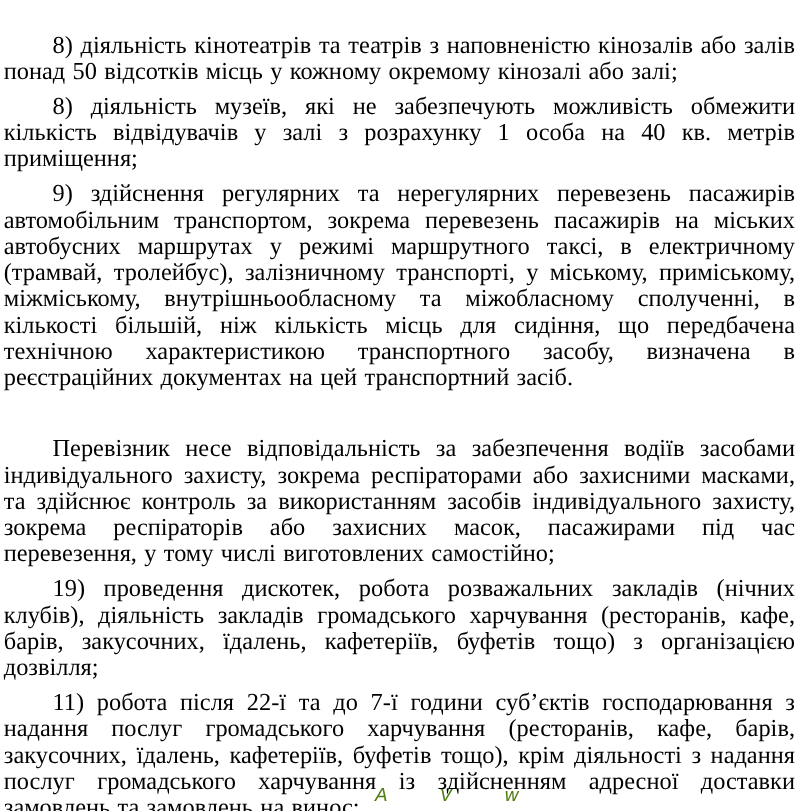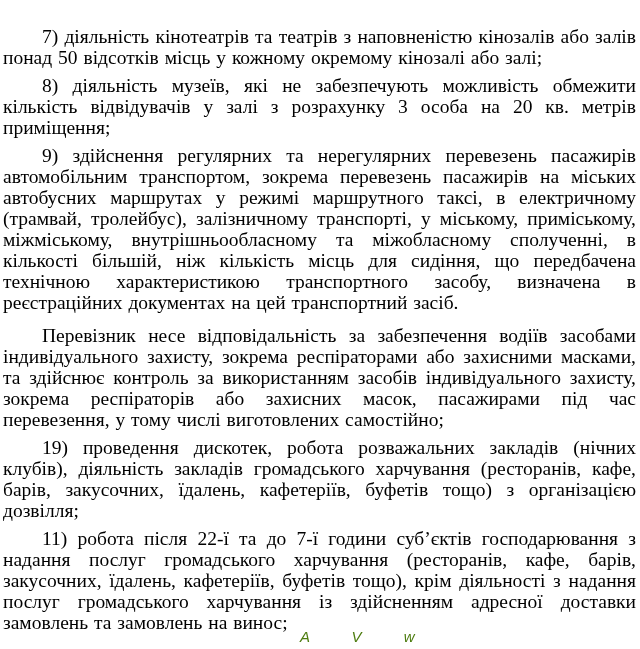--- a/index.html
+++ b/index.html
@@ -24,21 +24,21 @@
   }
   .para {
     margin: 0 0 7px 0;
     font-size: 19.5px;
     line-height: 21px;
     text-align: justify;
     text-indent: 39px;
     word-spacing: 1px;
   }
   .para.gap-above {
-    margin-top: 12px;
+    margin-top: 36px;
   }
   .watermark {
     position: absolute;
     z-index: 0;
     left: 300px;
     top: 628px;
     font-family: "Liberation Sans", "DejaVu Sans", sans-serif;
     font-size: 15px;
     font-style: italic;
     color: #4d7c0f;
@@ -51,23 +51,23 @@
 </style>
 </head>
 <body>
 
 <div class="page">
 
   <span class="watermark">A V w</span>
 
   <div class="doc-body">
 
-    <p class="para">7) діяльність кінотеатрів та театрів з наповненістю кінозалів або залів понад 50 відсотків місць у кожному окремому кінозалі або залі;</p>
+    <p class="para">8) діяльність кінотеатрів та театрів з наповненістю кінозалів або залів понад 50 відсотків місць у кожному окремому кінозалі або залі;</p>
 
-    <p class="para">8) діяльність музеїв, які не забезпечують можливість обмежити кількість відвідувачів у залі з розрахунку 3 особа на 20 кв. метрів приміщення;</p>
+    <p class="para">8) діяльність музеїв, які не забезпечують можливість обмежити кількість відвідувачів у залі з розрахунку 1 особа на 40 кв. метрів приміщення;</p>
 
     <p class="para">9) здійснення регулярних та нерегулярних перевезень пасажирів автомобільним транспортом, зокрема перевезень пасажирів на міських автобусних маршрутах у режимі маршрутного таксі, в електричному (трамвай, тролейбус), залізничному транспорті, у міському, приміському, міжміському, внутрішньообласному та міжобласному сполученні, в кількості більшій, ніж кількість місць для сидіння, що передбачена технічною характеристикою транспортного засобу, визначена в реєстраційних документах на цей транспортний засіб.</p>
 
     <p class="para gap-above">Перевізник несе відповідальність за забезпечення водіїв засобами індивідуального захисту, зокрема респіраторами або захисними масками, та здійснює контроль за використанням засобів індивідуального захисту, зокрема респіраторів або захисних масок, пасажирами під час перевезення, у тому числі виготовлених самостійно;</p>
 
     <p class="para">19) проведення дискотек, робота розважальних закладів (нічних клубів), діяльність закладів громадського харчування (ресторанів, кафе, барів, закусочних, їдалень, кафетеріїв, буфетів тощо) з організацією дозвілля;</p>
 
     <p class="para">11) робота після 22-ї та до 7-ї години суб’єктів господарювання з надання послуг громадського харчування (ресторанів, кафе, барів, закусочних, їдалень, кафетеріїв, буфетів тощо), крім діяльності з надання послуг громадського харчування із здійсненням адресної доставки замовлень та замовлень на винос;</p>
 
   </div>

